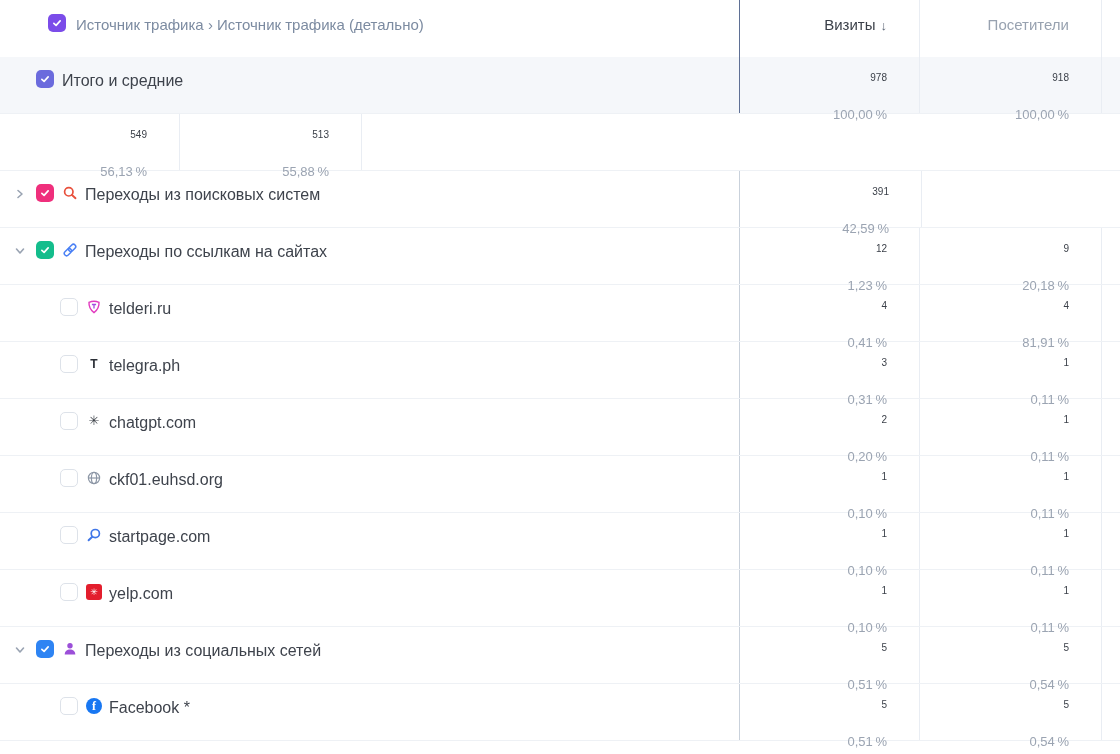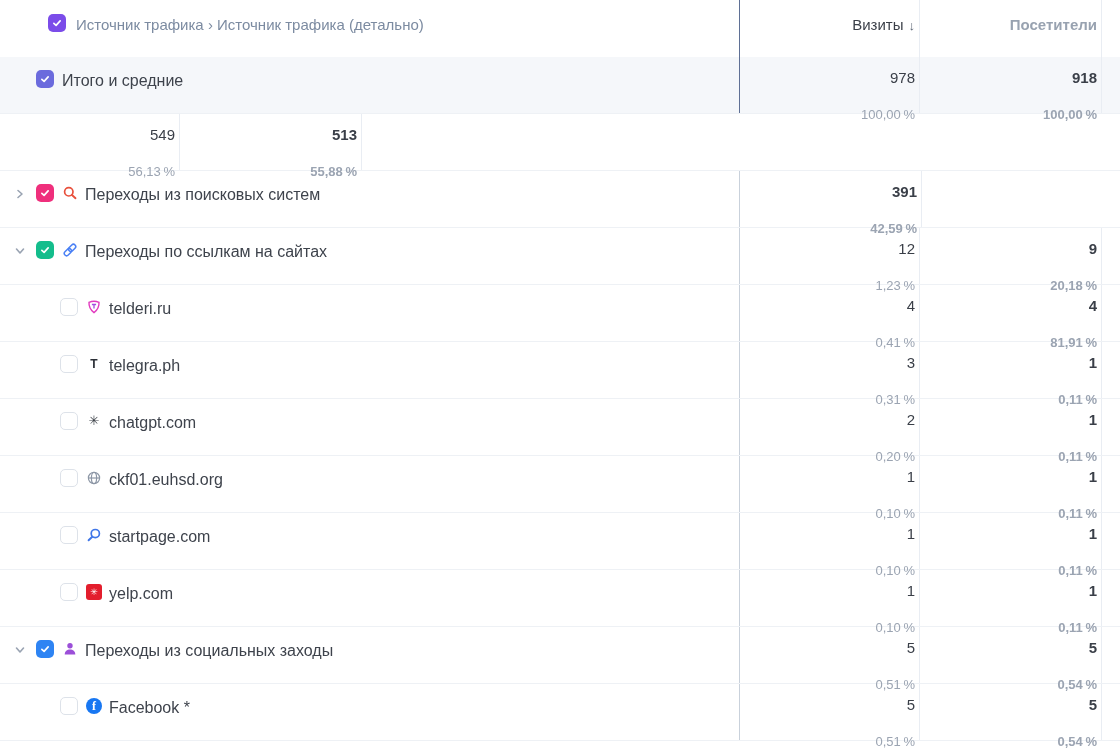--- a/index.html
+++ b/index.html
@@ -7,44 +7,44 @@
        font-family:"Liberation Sans","DejaVu Sans",sans-serif;color:var(--text,#3e434c);}
   .row{display:flex;height:57px;box-sizing:border-box;border-bottom:1px solid var(--row-line,#eef1f5);}
   .row.totals{background:var(--totals-bg,#f5f7fa);}
   .cell{box-sizing:border-box;}
   .name-cell{width:740px;display:flex;align-items:flex-start;padding:13px 0 0 12px;
              border-right:1px solid var(--first-col-line,#c9d1db);}
   .header-row .name-cell,.totals .name-cell{border-right-color:var(--first-col-dark,#5f7095);}
   .header-row{border-bottom:none;}
   .header-row .name-cell{padding-top:14px;padding-left:48px;}
   .metric-cell{display:flex;flex-direction:column;align-items:flex-end;
-               padding:12px 4px 0 0;border-right:1px solid var(--metric-col-line,#e9edf3);}
+               padding:12px 32px 0 0;border-right:1px solid var(--metric-col-line,#e9edf3);}
   .visits-cell{width:180px;}
-  .visitors-cell{width:182px;font-weight:bold;}
+  .visitors-cell{width:182px;}
   .sliver{flex:1;}
   .col-head{font-size:15px;line-height:19px;padding-top:15px;flex-direction:row;justify-content:flex-end;align-items:flex-start;display:flex;gap:5px;}
   .col-head .lbl{color:var(--num,#3a3f48);}
   .col-head.muted .lbl{color:var(--muted-head,#98a2b0);}
   .sort{color:#5a6districts474;color:#5a6474;font-size:13px;margin-top:1px;}
   .title{font-size:15px;line-height:19px;color:var(--title,#7c8ba1);margin-top:1px;}
   .chev{width:16px;height:16px;margin:2px 8px 0 0;flex:none;display:inline-flex;}
   .sp0{width:24px;flex:none;}
   .sp1{width:48px;flex:none;}
   .checkbox{width:18px;height:18px;border-radius:5px;border:1px solid #dde2e9;background:#fff;
             box-sizing:border-box;display:inline-flex;align-items:center;justify-content:center;
             margin-right:8px;flex:none;}
   .checkbox.checked{border:none;}
   .header-row .checkbox{margin-right:10px;}
   .ricon{width:16px;height:16px;margin:1px 7px 0 0;flex:none;display:inline-flex;
          align-items:center;justify-content:center;font-size:13px;line-height:16px;}
   .ricon.tg{font-weight:700;font-size:12px;}
   .ricon.badge{border-radius:3px;color:#fff;font-size:9px;font-weight:700;}
   .ricon.fb{border-radius:50%;color:#fff;font-size:12px;font-weight:700;font-family:"Liberation Serif","DejaVu Serif",serif;}
   .label{font-size:16px;line-height:19px;margin-top:1px;color:var(--text,#3e434c);white-space:nowrap;}
-  .num{font-size:15px;line-height:18px;color:var(--num,#3a3f48);}
+  .num{font-size:10px;line-height:18px;color:var(--num,#3a3f48);}
   .pct{font-size:13px;line-height:16px;color:var(--muted,#9ba4b2);margin-top:20px;}
 </style>
 </head>
 <body>
 
 <div class="app">
   <div class="row header-row">
     <div class="cell name-cell">
       <span class="checkbox checked" id="select-all" style="background: rgb(123, 76, 233);">
           <svg width="12" height="12" viewBox="0 0 16 16">
@@ -281,21 +281,21 @@
             <svg width="12" height="12" viewBox="0 0 16 16">
               <path d="M3.8 8.4 L6.8 11.2 L12.2 5.2" stroke="#fff" stroke-width="2.2" fill="none" stroke-linecap="round" stroke-linejoin="round"></path>
             </svg>
           </span>
           <span class="ricon">
             <svg width="16" height="16" viewBox="0 0 16 16" fill="#9b4fd8">
               <circle cx="8" cy="4.7" r="2.7"></circle>
               <path d="M2.7 13.5c0-3.4 2.4-5.1 5.3-5.1s5.3 1.7 5.3 5.1z"></path>
             </svg>
           </span>
-          <span class="label">Переходы из социальных заходы</span>
+          <span class="label">Переходы из социальных сетей</span>
         </div>
         <div class="cell metric-cell visits-cell">
           <span class="num">5</span>
           <span class="pct">0,51 %</span>
         </div>
         <div class="cell metric-cell visitors-cell">
           <span class="num">5</span>
           <span class="pct">0,54 %</span>
         </div>
         <div class="cell sliver"></div>

